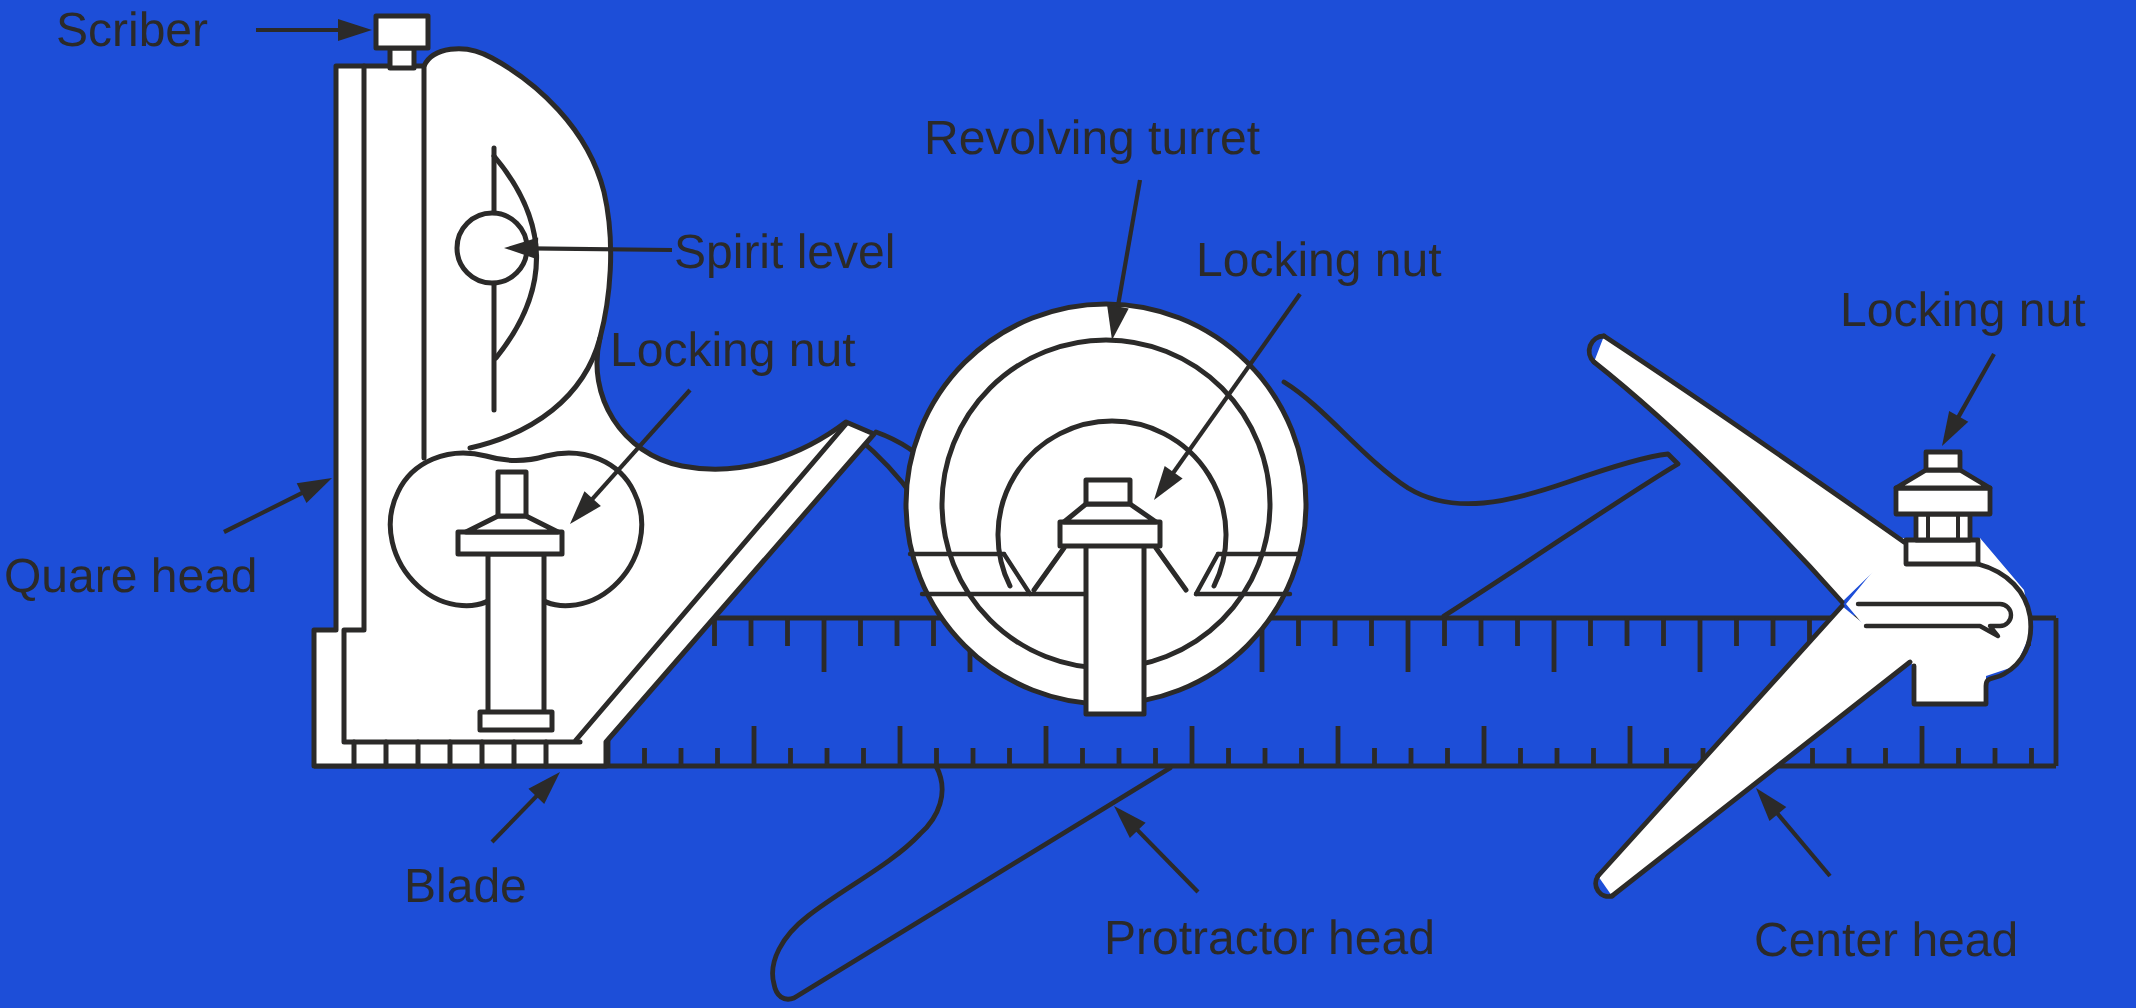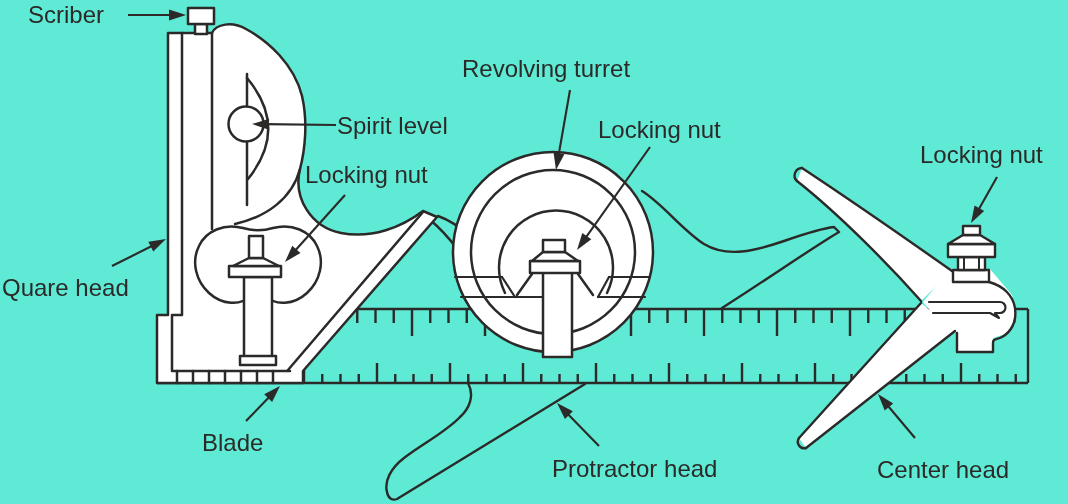--- a/index.html
+++ b/index.html
@@ -1,16 +1,16 @@
 <!DOCTYPE html>
 <html><head>
 <meta charset="utf-8">
 <style>
   html,body{margin:0;padding:0;background:#ffffff;}
-  .stage{width:1068px;height:504px;position:relative;background:#5eead4;overflow:hidden;}
+  .stage{width:1068px;height:504px;position:relative;background:#1d4ed8;overflow:hidden;}
   svg{display:block;}
   text{font-family:"Liberation Sans", sans-serif;font-size:24px;}
 </style>
 </head>
 <body>
 
 <div class="stage">
 <svg id="fig" width="1068" height="504" viewBox="0 0 1068 504">
 
   <g id="blade" fill="none" stroke="#2b2a29" stroke-width="2.4">

